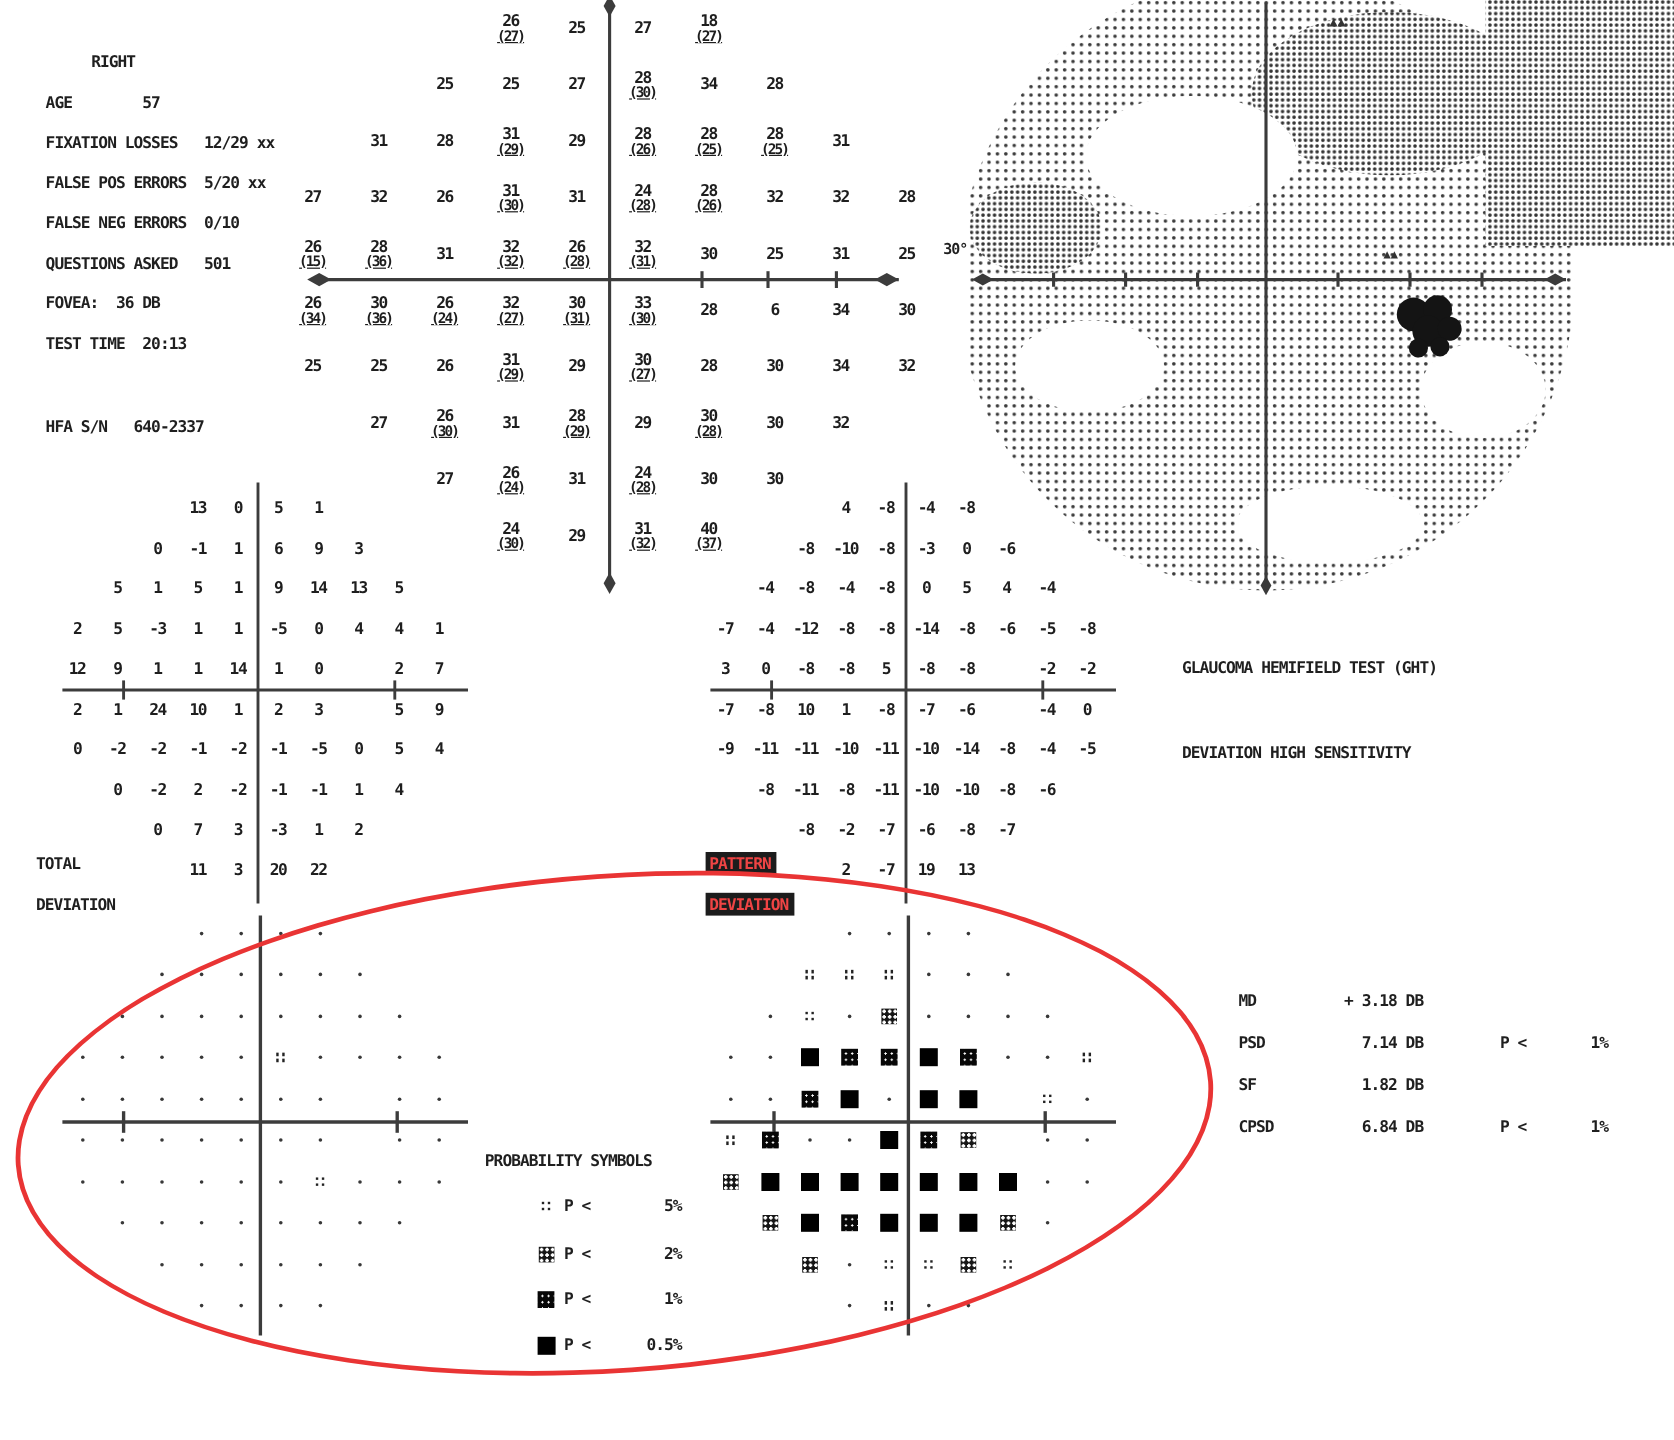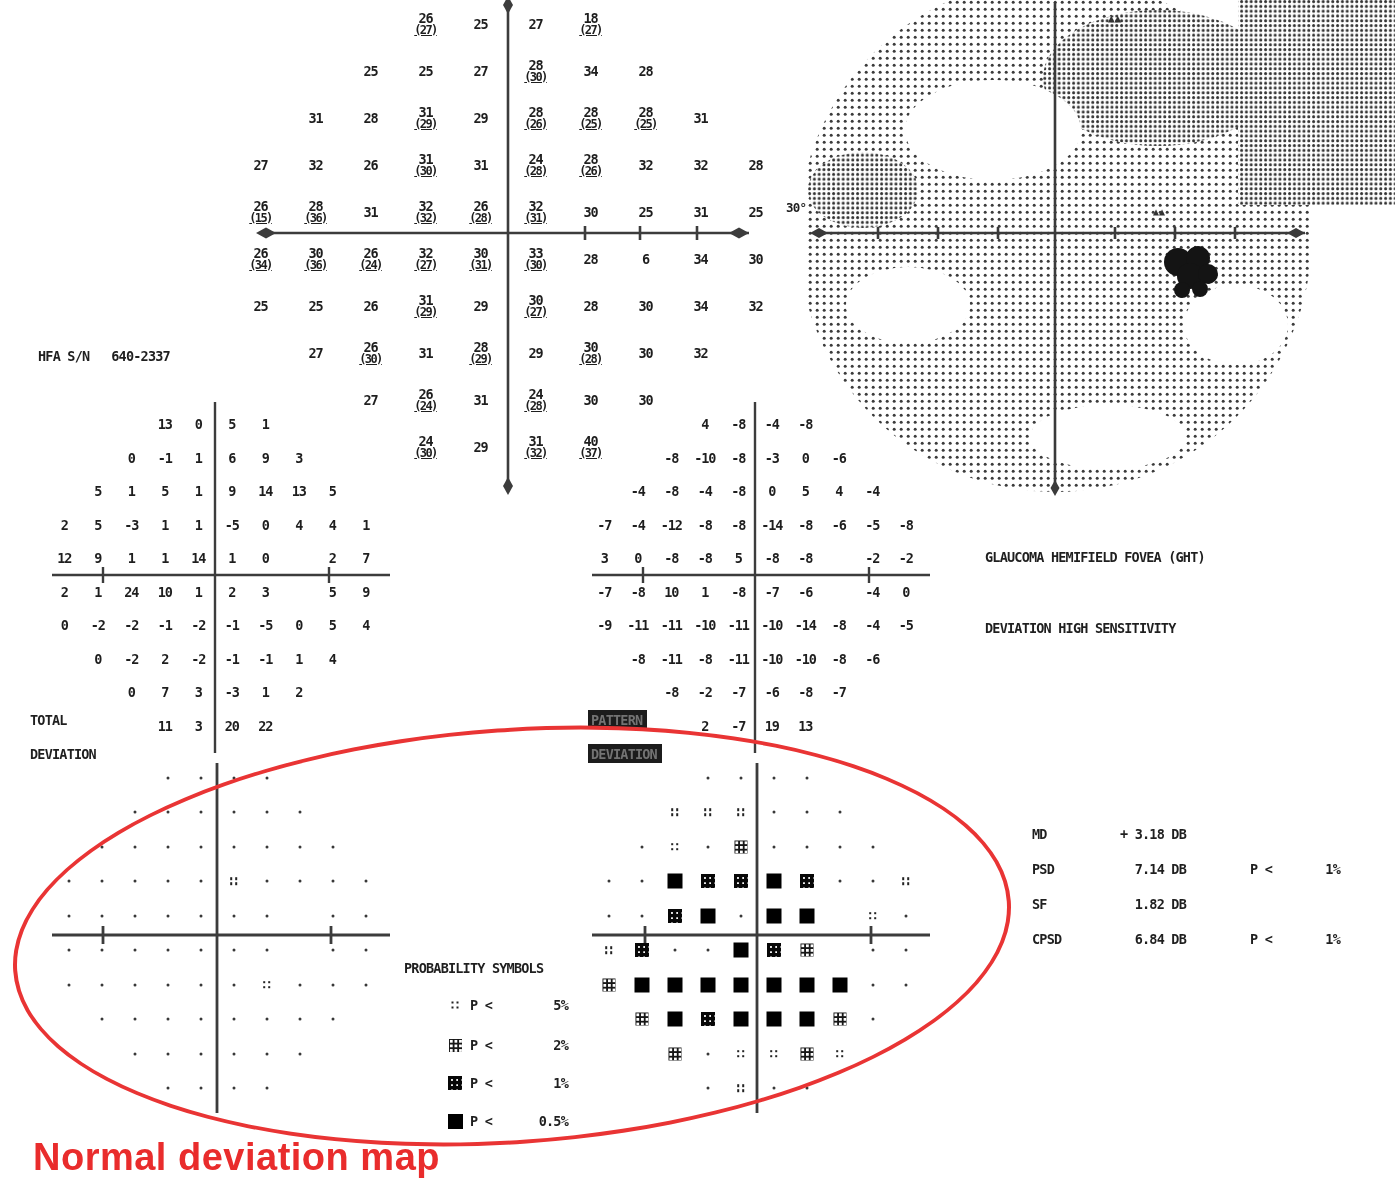--- a/index.html
+++ b/index.html
@@ -14,21 +14,21 @@
   .info{position:absolute;left:38px;top:44px;}
   .iline{font:700 13.5px "DejaVu Sans Mono",monospace;color:#1f1f1f;letter-spacing:-0.8px;
          white-space:pre;height:33.5px;}
   .iline.indent{padding-left:38px;}
   .serial{left:38px;top:348px;}
   .deg{left:786px;top:200px;font-size:12.5px;}
   .ght1{left:985px;top:549px;}
   .ght2{left:985px;top:620px;}
   .lab{position:absolute;font:700 13.5px "DejaVu Sans Mono",monospace;color:#1f1f1f;
        letter-spacing:-0.8px;}
-  .lab.inv{background:#1c1c1c;color:#737373;padding:2px 5px 1px 3px;}
+  .lab.inv{background:#1c1c1c;color:#ef4444;padding:2px 5px 1px 3px;}
   
   .stats{position:absolute;left:1032px;top:826px;width:330px;height:140px;}
   .srow{position:absolute;left:0;width:330px;height:20px;}
   .srow span{position:absolute;font:700 13.5px "DejaVu Sans Mono",monospace;color:#1f1f1f;
              letter-spacing:-0.8px;white-space:pre;}
   .sl{left:0;}
   .sv{left:42px;width:112px;text-align:right;}
   .sp{left:218px;}
   .spv{left:258px;width:50px;text-align:right;}
   
@@ -150,20 +150,30 @@
       </g>
       <g fill="#3a3a3a">
         <path d="M2 233 l9 -5 9 5 -9 5 z"></path>
         <path d="M479 233 l9 -5 9 5 -9 5 z"></path>
         <path d="M247 480 l4.5 8 -4.5 8 -4.5 -8 z"></path>
       </g>
       <text x="300" y="22" font-size="11" fill="#333">▲▲</text>
       <text x="345" y="215" font-size="10" fill="#333">▲▲</text>
     </svg>
 
+    <div class="info">
+      <div class="iline indent">RIGHT</div>
+      <div class="iline">AGE        57</div>
+      <div class="iline">FIXATION LOSSES   12/29 xx</div>
+      <div class="iline">FALSE POS ERRORS  5/20 xx</div>
+      <div class="iline">FALSE NEG ERRORS  0/10</div>
+      <div class="iline">QUESTIONS ASKED   501</div>
+      <div class="iline">FOVEA:  36 DB</div>
+      <div class="iline">TEST TIME  20:13</div>
+    </div>
     <div class="ptext serial">HFA S/N   640-2337</div>
     <div class="ptext deg">30°</div>
 
     <div class="mapc">
         <div class="map-cell num-cell" style="left: 425.5px; top: 23.5px;">26<div class="sub">(27)</div></div>
         <div class="map-cell num-cell" style="left: 480.5px; top: 23.5px;">25</div>
         <div class="map-cell num-cell" style="left: 535.5px; top: 23.5px;">27</div>
         <div class="map-cell num-cell" style="left: 590.5px; top: 23.5px;">18<div class="sub">(27)</div></div>
         <div class="map-cell num-cell" style="left: 370.5px; top: 70.5px;">25</div>
         <div class="map-cell num-cell" style="left: 425.5px; top: 70.5px;">25</div>
@@ -837,21 +847,21 @@
         <div class="map-cell sym-cell" style="left: 806.5px; top: 1088.25px;">
           <span class="sym sym-dot"></span>
         </div>
       </div>
 
     <div class="lab" style="left:30px;top:712px">TOTAL</div>
     <div class="lab" style="left:30px;top:746px">DEVIATION</div>
     <div class="lab inv" style="left:588px;top:710px">PATTERN</div>
     <div class="lab inv" style="left:588px;top:744px">DEVIATION</div>
 
-    <div class="ptext ght1">GLAUCOMA HEMIFIELD FOVEA (GHT)</div>
+    <div class="ptext ght1">GLAUCOMA HEMIFIELD TEST (GHT)</div>
     <div class="ptext ght2">DEVIATION HIGH SENSITIVITY</div>
 
     <div class="stats">
       <div class="srow" style="top:0px">
         <span class="sl">MD</span>
         <span class="sv">+ 3.18 DB</span>
       </div>
       <div class="srow" style="top:35px">
         <span class="sl">PSD</span>
         <span class="sv">7.14 DB</span>
@@ -898,15 +908,14 @@
             <span class="sym sym-p05"></span>
           </span>
         <span class="lop">P &lt;</span>
         <span class="lpct">0.5%</span>
       </div>
     </div>
   </div>
 
   <div id="annotations">
     <div class="ellipse"></div>
-    <div class="rlab" style="left:33px;top:1136px">Normal deviation map</div>
   </div>
 </div>
 
 </body></html>

